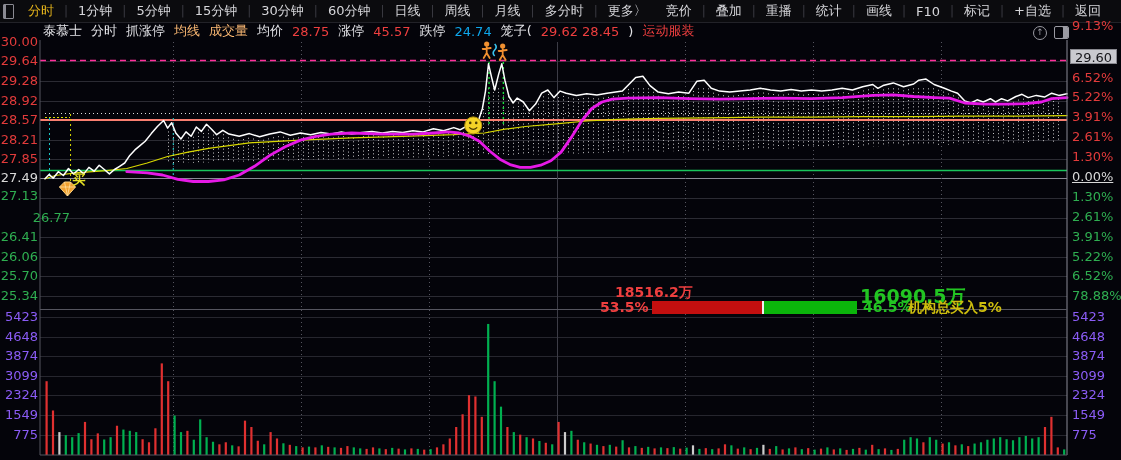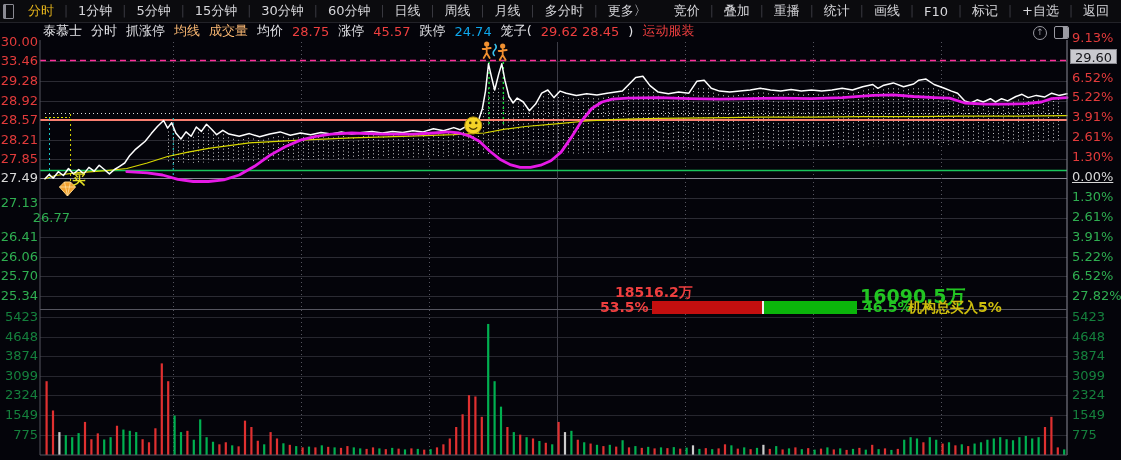--- a/index.html
+++ b/index.html
@@ -5,37 +5,37 @@
   html,body{margin:0;padding:0;background:#000;}
   #app{position:relative;width:1121px;height:460px;background:#04040a;overflow:hidden;
        font-family:"DejaVu Sans","Liberation Sans",sans-serif;}
   
   #toolbar{position:absolute;left:0;top:0;width:1121px;height:22px;background:#0b0b0e;
            border-bottom:1px solid #222228;display:flex;align-items:center;font-size:13px;color:#d6d6da;}
   #toolbar .grp{display:flex;align-items:center;height:100%;}
   #toolbar .sp{color:#3a3a42;margin:0 4px;font-size:12px;}
   .mitem{padding:0 6px;cursor:pointer;white-space:nowrap;}
   .mitem.active{color:#e5b41b;}
-  #tb-right{margin-left:auto;margin-right:6px;}
+  #tb-right{margin-left:auto;margin-right:14px;}
   #tb-left-icon{width:9px;height:13px;border:1px solid #8a8a92;margin:0 8px 0 3px;border-radius:1px;
                 box-shadow:inset 2px 0 0 #8a8a92;}
   
   #infobar{position:absolute;left:0;top:22px;width:1121px;height:18px;display:flex;align-items:center;
            font-size:13px;padding-left:43px;box-sizing:border-box;color:#e2e2e6;}
   #infobar span{margin-right:9px;white-space:nowrap;}
   .c-w{color:#e2e2e6;} .c-r{color:#ee3f3f;} .c-g{color:#0ea5e9;} .c-y{color:#fdba74;}
   #info-icons{position:absolute;left:1033px;top:26px;display:flex;gap:7px;}
   .ic-circle{width:12px;height:12px;border:1px solid #9a9aa2;border-radius:50%;color:#9a9aa2;
              font-size:9px;line-height:11px;text-align:center;}
   .ic-split{width:13px;height:11px;border:1px solid #9a9aa2;border-radius:2px;box-shadow:inset -5px 0 0 #9a9aa2;}
   
   .axlab{position:absolute;height:14px;line-height:14px;font-size:13px;}
   .axL{left:0;width:38px;text-align:right;}
   .axR{left:1072px;width:46px;text-align:left;}
-  .ax-r{color:#e23b3b;} .ax-g{color:#2fae51;} .ax-w{color:#d8d8d8;} .ax-y{color:#15803d;}
+  .ax-r{color:#e23b3b;} .ax-g{color:#2fae51;} .ax-w{color:#d8d8d8;} .ax-y{color:#8b5cf6;}
   
   .anno{position:absolute;font-size:14px;font-weight:bold;white-space:nowrap;}
   #anno-top{left:48px;top:43px;color:#e3df25;text-shadow:1px 1px 0 #000,-1px -1px 0 #000,1px -1px 0 #000,-1px 1px 0 #000;}
   #anno-bottom{left:45px;top:289px;color:#e04545;}
   
   #gauge-red-val{position:absolute;left:615px;top:284px;font-size:14px;font-weight:bold;color:#ee3f3f;}
   #gauge-green-val{position:absolute;left:860px;top:284px;font-size:19px;font-weight:bold;color:#22c522;}
   #gauge-bar{position:absolute;left:652px;top:301px;width:205px;height:13px;display:flex;}
   #gauge-bar .rseg{background:#c40f0f;height:100%;}
   #gauge-bar .wseg{background:#f0f0f0;width:2px;height:100%;}
@@ -513,46 +513,46 @@
       <path d="M502.68,49 L502.68,55 M498.68,51 L506.68,50 M502.68,55 L499.68,60 M502.68,55 L505.68,60" stroke="#f09030" stroke-width="1.8" stroke-linecap="round" fill="none"></path>
       <path d="M494.68,44 q3,3 0,6 q-3,3 0,6" stroke="#39c5f0" stroke-width="1.6" fill="none"></path>
       <line x1="40" y1="40" x2="40" y2="455" stroke="#55555f" stroke-width="1"></line>
       <line x1="1067" y1="40" x2="1067" y2="455" stroke="#8a8a96" stroke-width="1"></line>
       <line x1="40" y1="309.5" x2="1067" y2="309.5" stroke="#55555f" stroke-width="1"></line>
       <line x1="40" y1="455" x2="1067" y2="455" stroke="#55555f" stroke-width="1"></line>
     </svg>
 
   <div id="axis-layer">
       <div class="axlab axL ax-r" style="top: 35px;">30.00</div>
-      <div class="axlab axL ax-r" style="top: 54px;">33.46</div>
+      <div class="axlab axL ax-r" style="top: 54px;">29.64</div>
       <div class="axlab axL ax-r" style="top: 74px;">29.28</div>
       <div class="axlab axL ax-r" style="top: 94px;">28.92</div>
       <div class="axlab axL ax-r" style="top: 113px;">28.57</div>
       <div class="axlab axL ax-r" style="top: 133px;">28.21</div>
       <div class="axlab axL ax-r" style="top: 152px;">27.85</div>
       <div class="axlab axL ax-w" style="top: 171px;">27.49</div>
-      <div class="axlab axL ax-g" style="top: 196px;">27.13</div>
+      <div class="axlab axL ax-g" style="top: 189px;">27.13</div>
       <div class="axlab axL ax-g" style="top: 211px; padding-left: 32px;">26.77</div>
       <div class="axlab axL ax-g" style="top: 230px;">26.41</div>
       <div class="axlab axL ax-g" style="top: 250px;">26.06</div>
       <div class="axlab axL ax-g" style="top: 269px;">25.70</div>
       <div class="axlab axL ax-g" style="top: 289px;">25.34</div>
-      <div class="axlab axR ax-r" style="top: 31px;">9.13%</div>
+      <div class="axlab axR ax-r" style="top: 19px;">9.13%</div>
       <div class="axlab axR ax-r" style="top: 71px;">6.52%</div>
       <div class="axlab axR ax-r" style="top: 90px;">5.22%</div>
       <div class="axlab axR ax-r" style="top: 110px;">3.91%</div>
       <div class="axlab axR ax-r" style="top: 130px;">2.61%</div>
       <div class="axlab axR ax-r" style="top: 150px;">1.30%</div>
       <div class="axlab axR ax-w" style="top: 170px; text-decoration: underline;">0.00%</div>
       <div class="axlab axR ax-g" style="top: 190px;">1.30%</div>
       <div class="axlab axR ax-g" style="top: 210px;">2.61%</div>
       <div class="axlab axR ax-g" style="top: 230px;">3.91%</div>
       <div class="axlab axR ax-g" style="top: 250px;">5.22%</div>
       <div class="axlab axR ax-g" style="top: 269px;">6.52%</div>
-      <div class="axlab axR ax-g" style="top: 289px;">27.82%</div>
+      <div class="axlab axR ax-g" style="top: 289px;">78.88%</div>
       <div class="axlab axL ax-y" style="top: 310px;">5423</div>
       <div class="axlab axR ax-y" style="top: 310px;">5423</div>
       <div class="axlab axL ax-y" style="top: 330px;">4648</div>
       <div class="axlab axR ax-y" style="top: 330px;">4648</div>
       <div class="axlab axL ax-y" style="top: 349px;">3874</div>
       <div class="axlab axR ax-y" style="top: 349px;">3874</div>
       <div class="axlab axL ax-y" style="top: 369px;">3099</div>
       <div class="axlab axR ax-y" style="top: 369px;">3099</div>
       <div class="axlab axL ax-y" style="top: 388px;">2324</div>
       <div class="axlab axR ax-y" style="top: 388px;">2324</div>

